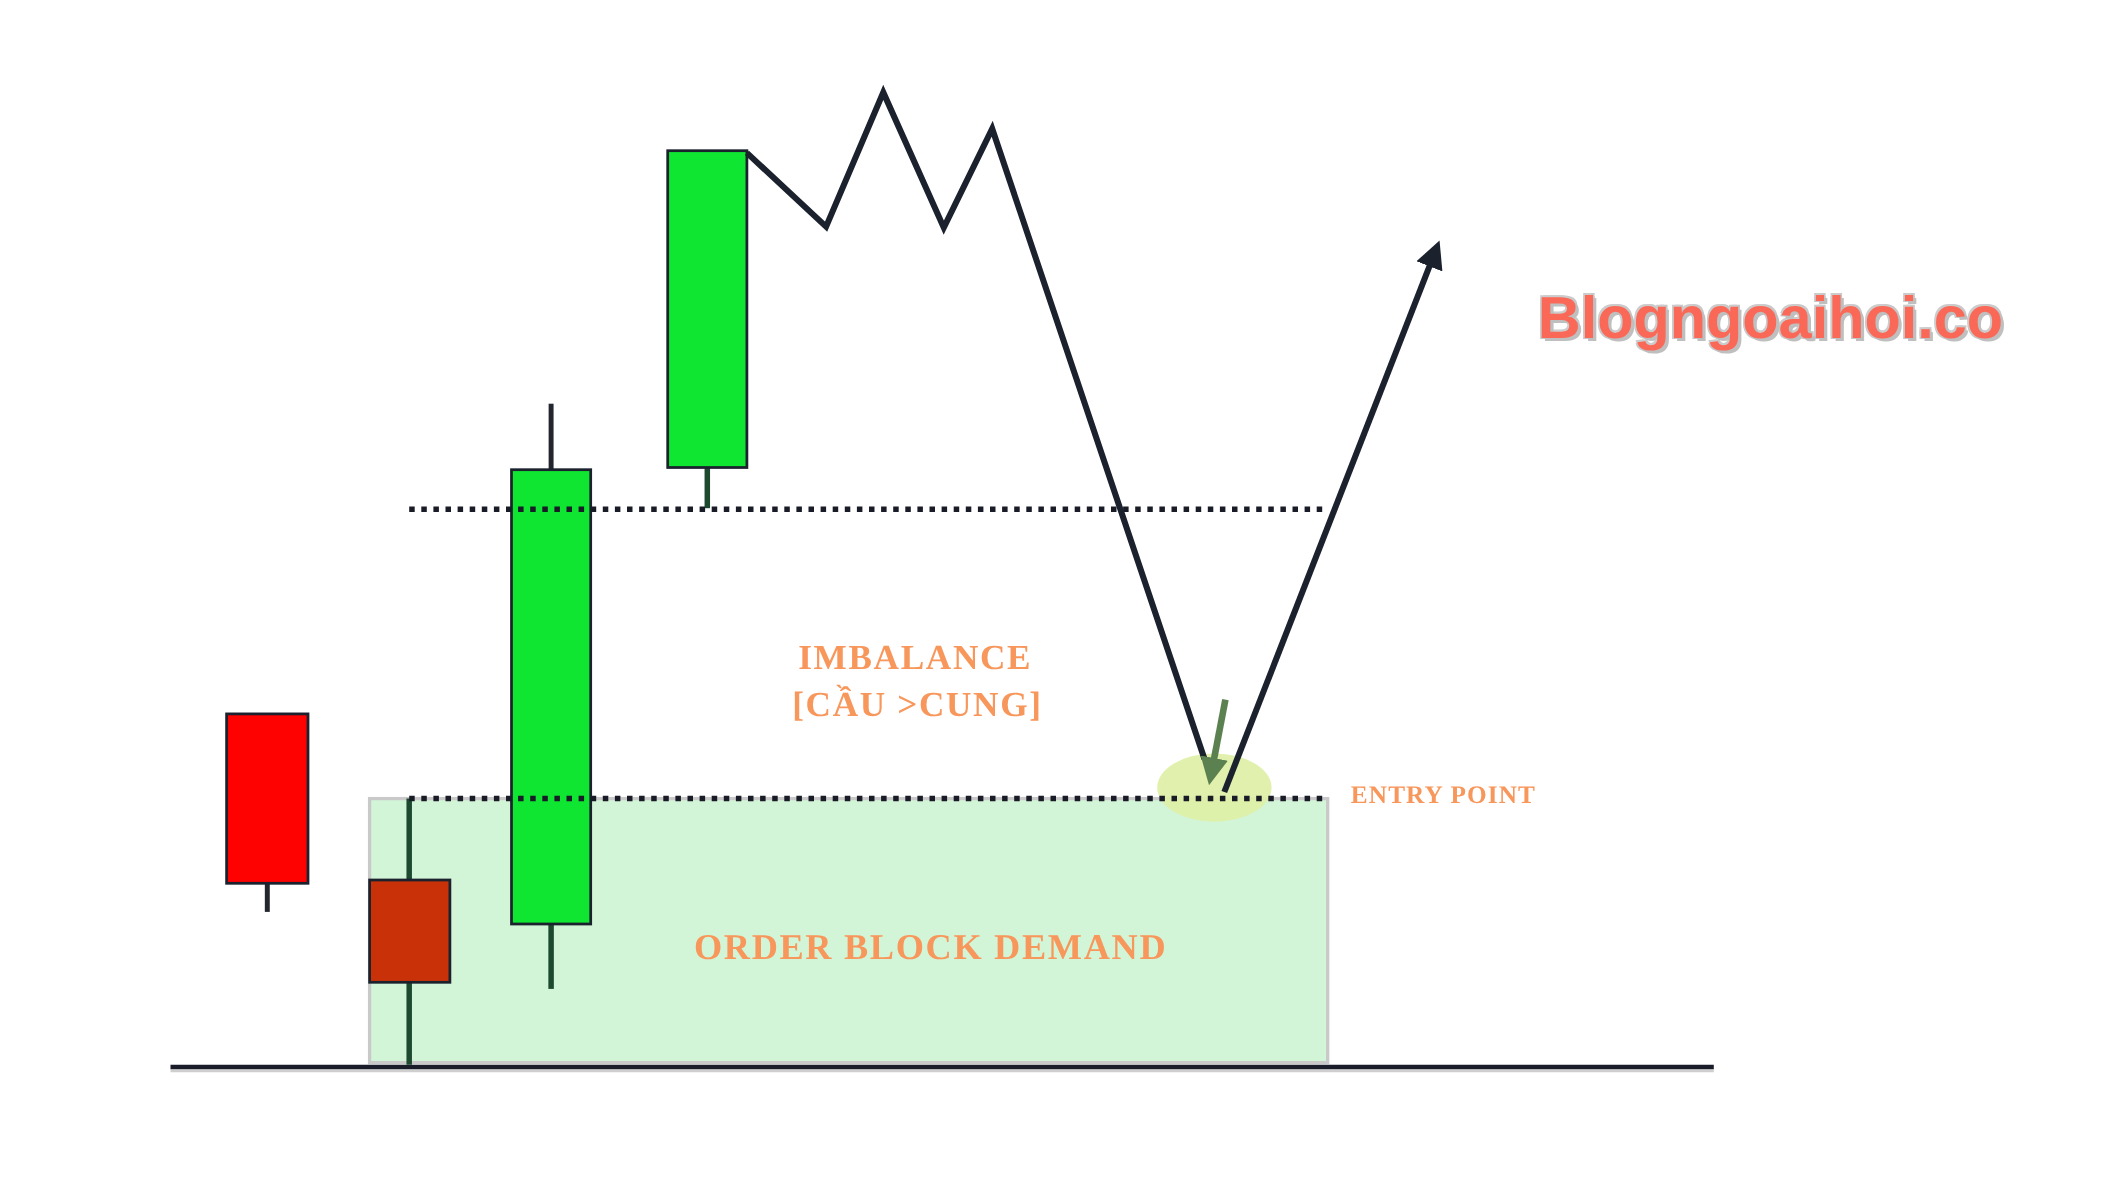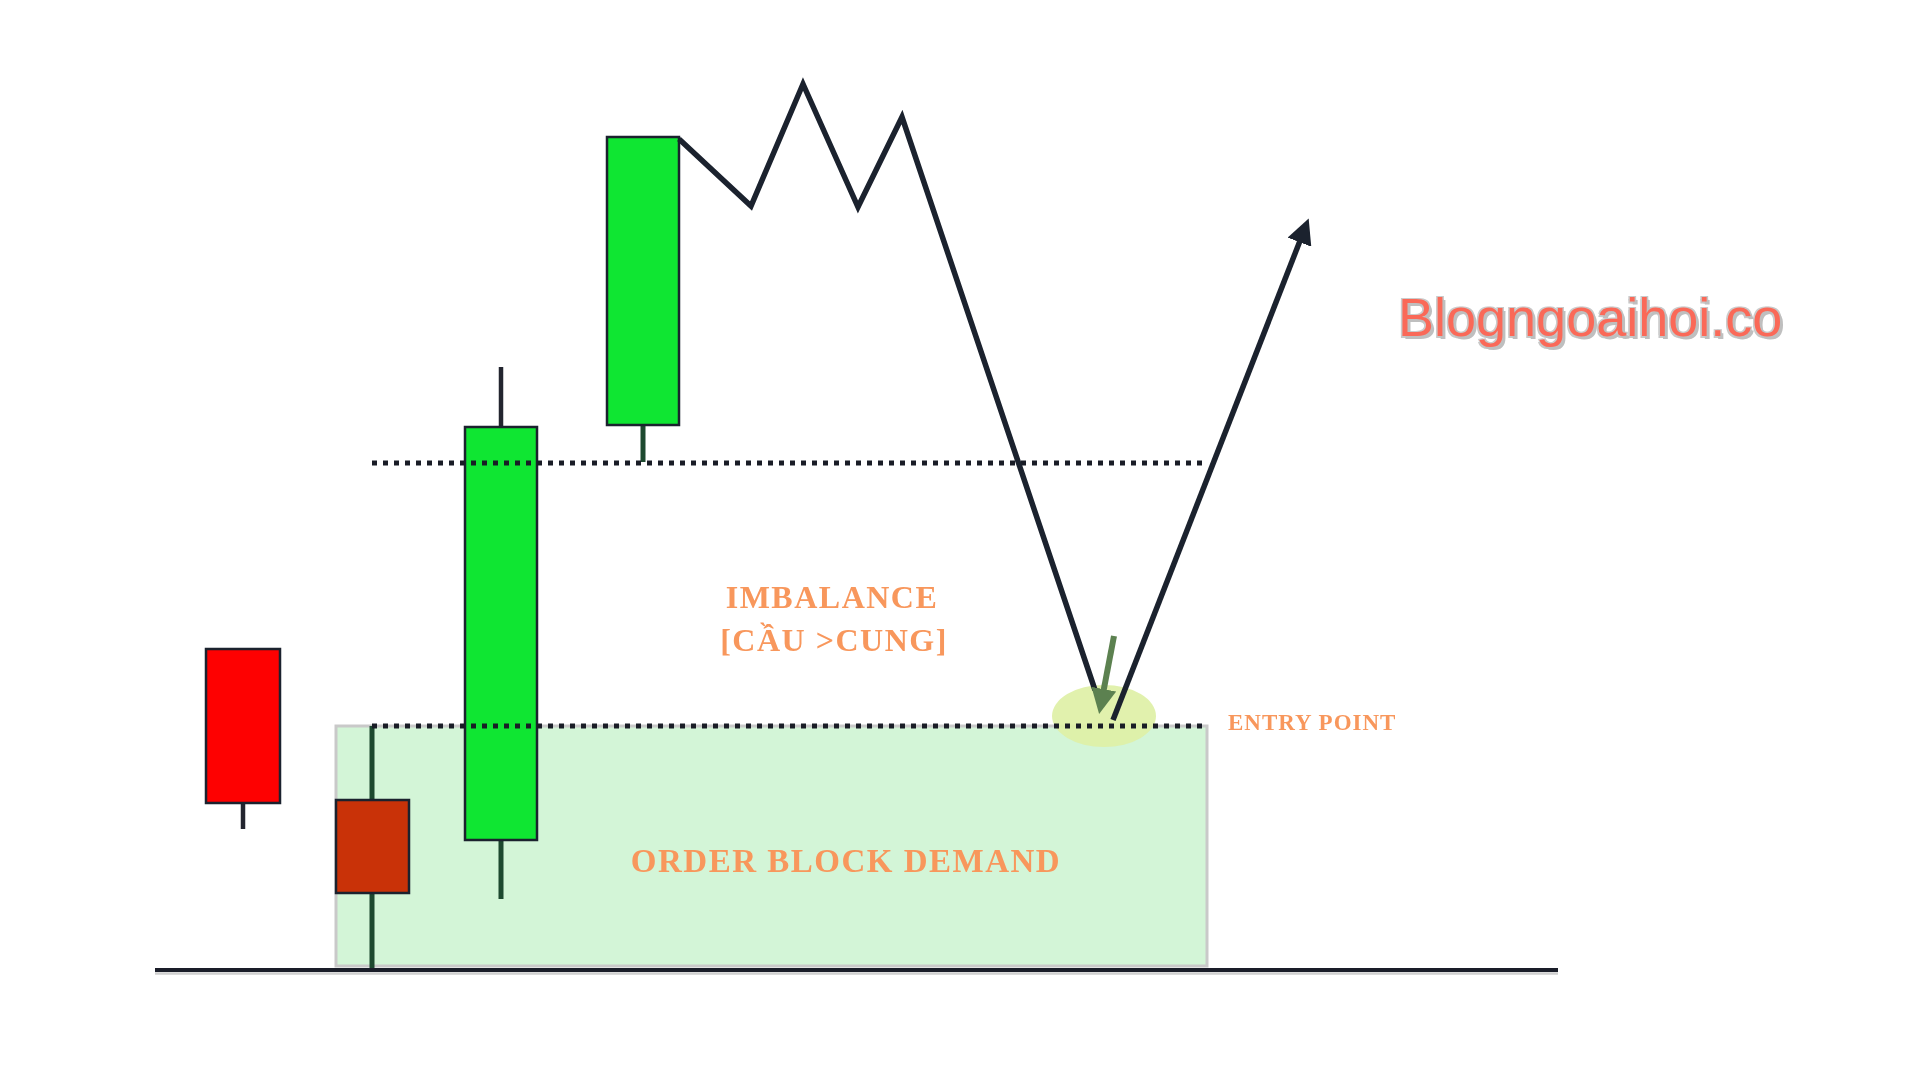--- a/index.html
+++ b/index.html
@@ -46,30 +46,29 @@
     font-family:"Liberation Serif",serif;
     font-weight:700;
     letter-spacing:1.5px;
   }
   .lbl-imbalance{font-size:32px;text-anchor:middle;}
   .lbl-orderblock{font-size:33px;text-anchor:middle;}
   .lbl-entry{font-size:23px;text-anchor:start;letter-spacing:1px;}
   #watermark{
     position:absolute;left:1398px;top:258px;
     font-family:"Liberation Sans","DejaVu Sans",sans-serif;
-    font-weight:400;font-size:54px;letter-spacing:0;
+    font-weight:700;font-size:54px;letter-spacing:0;
     color:var(--logo-coral);
     text-shadow:
       3px 3px 0 var(--logo-shadow),
       -1.5px -1.5px 0 #CCCCCC,
       1.5px -1.5px 0 #C8C8C8,
       -1.5px 1.5px 0 #C8C8C8,
       1.5px 1.5px 0 #C4C4C4;
     white-space:nowrap;
-    margin-top:28px;
   }
 </style>
 </head>
 <body>
 
 <div id="stage">
 
   <svg id="diagram-svg" width="1920" height="1080" viewBox="0 0 1920 1080">
 
     <defs>

